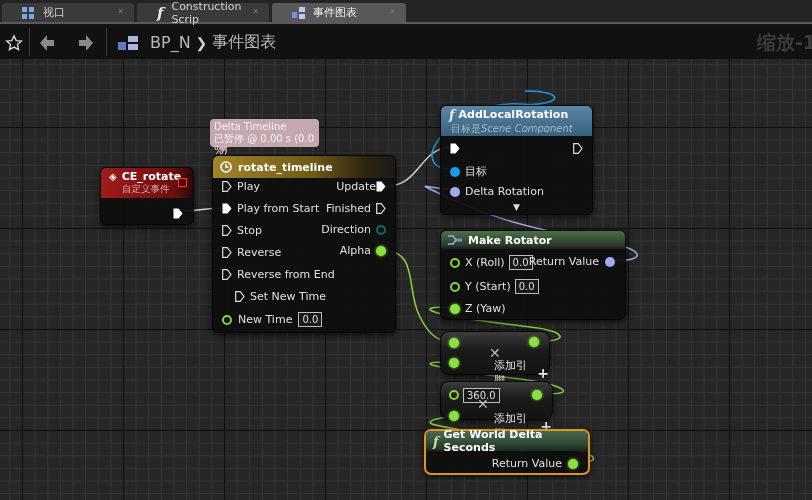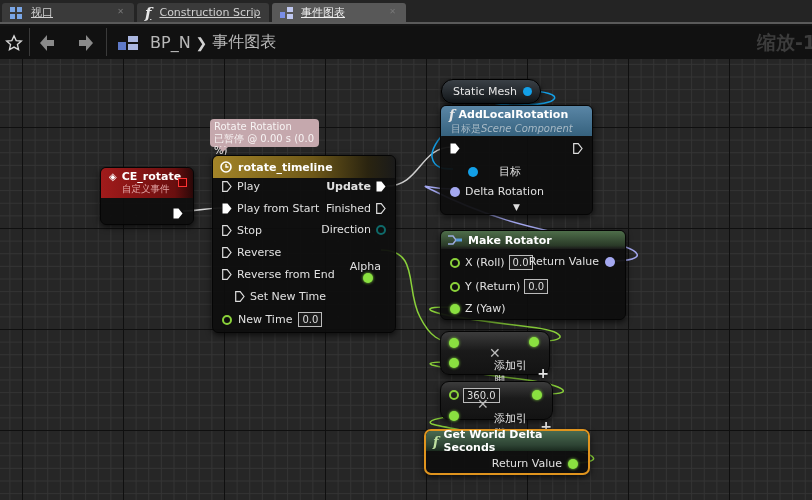--- a/index.html
+++ b/index.html
@@ -1,21 +1,21 @@
 <!DOCTYPE html>
 <html><head>
 <meta charset="utf-8">
 <style>
   * { box-sizing: border-box; margin: 0; padding: 0; }
   html, body { width: 812px; height: 500px; overflow: hidden; background: #151515; }
   body { font-family: "DejaVu Sans", "Liberation Sans", sans-serif; color: #e6e6e6; position: relative; }
 
   
   .tabbar { position: absolute; left: 0; top: 0; width: 812px; height: 24px; background: #242424; border-bottom: 2px solid #5a5a5a; }
-  .tab { position: absolute; top: 3px; height: 19px; display: flex; align-items: center; font-size: 11px; color: #d0d0d0; border-radius: 3px 3px 0 0; background: #3a3a3a; padding-left: 8px; text-decoration: underline; }
+  .tab { position: absolute; top: 3px; height: 19px; display: flex; align-items: center; font-size: 11px; color: #d0d0d0; border-radius: 3px 3px 0 0; background: #3a3a3a; padding-left: 20px; }
   .tab.active { background: #585858; color: #f0f0f0; }
   .tab .tab-icon { width: 13px; height: 12px; margin-right: 8px; display: inline-block; }
   .tab .tab-close { position: absolute; right: 10px; top: 4px; font-size: 8px; color: #777; }
   .icon-grid4 { background:
       linear-gradient(#7aa6e6,#7aa6e6) 0 0/5px 5px no-repeat,
       linear-gradient(#7aa6e6,#7aa6e6) 7px 0/5px 5px no-repeat,
       linear-gradient(#7aa6e6,#7aa6e6) 0 7px/5px 5px no-repeat,
       linear-gradient(#7aa6e6,#7aa6e6) 7px 7px/5px 5px no-repeat; }
   .icon-graph { background:
       linear-gradient(#7a8ee6,#7a8ee6) 0 5px/5px 6px no-repeat,
@@ -150,21 +150,21 @@
     </div>
     <span style="position:absolute;right:6px;top:10px;width:9px;height:9px;border:1px solid #f33;background:#500;"></span>
     <span class="exec" style="position:absolute;right:10px;top:40px;">
       <svg width="10" height="11" viewBox="0 0 10 11">
           <path d="M0.5 0.5h5l4 5-4 5h-5z" fill="#fff"></path>
         </svg>
     </span>
   </div>
 
   <div class="comment-bubble">
-    <div>Rotate Rotation</div>
+    <div>Delta Timeline</div>
     <div>已暂停 @ 0.00 s (0.0 %)</div>
   </div>
 
   <div class="node" style="left:212px;top:96px;width:184px;height:178px;">
     <div class="node-header" style="background:linear-gradient(90deg,#a38428,#6e5818 55%,#2a2410 85%,#1a1a1a);">
       <svg width="12" height="12" viewBox="0 0 12 12" style="margin-right:6px;">
           <circle cx="6" cy="6" r="5" fill="none" stroke="#fff" stroke-width="1.6"></circle>
           <path d="M6 3v3h2.5" stroke="#fff" stroke-width="1.4" fill="none"></path>
         </svg>
       <span>rotate_timeline</span>
@@ -218,49 +218,45 @@
         </span>
       <span style="margin-left:5px;">Set New Time</span>
     </div>
     <div class="pin-row" style="left:9px;top:156px;justify-content:center;">
       <span class="dot hollow"></span>
       <span style="margin-left:6px;">New Time</span>
       <span class="valbox">0.0</span>
     </div>
 
     <div class="pin-row right" style="right:9px;top:24px;">
-      <span style="margin-right:5px;font-weight:bold;">Update</span>
+      <span style="">Update</span>
       <span class="exec">
           <svg width="10" height="11" viewBox="0 0 10 11">
             <path d="M0.5 0.5h5l4 5-4 5h-5z" fill="#fff"></path>
           </svg>
         </span>
     </div>
     <div class="pin-row right" style="right:9px;top:46px;">
       <span style="margin-right:5px;">Finished</span>
       <span class="exec">
           <svg width="10" height="11" viewBox="0 0 10 11">
             <path d="M0.7 0.7h4.5l3.8 4.8-3.8 4.8h-4.5z" fill="none" stroke="#ddd" stroke-width="1.2"></path>
           </svg>
         </span>
     </div>
     <div class="pin-row right" style="right:9px;top:67px;justify-content:center;">
       <span style="margin-right:5px;">Direction</span>
       <span class="dot enum-hollow"></span>
     </div>
-    <div class="pin-row right" style="right:9px;top:104px;flex-direction:column;">
+    <div class="pin-row right" style="right:9px;top:88px;">
       <span style="margin-right:5px;">Alpha</span>
       <span class="dot float"></span>
     </div>
   </div>
 
-  <div class="pill">
-    <span>Static Mesh</span>
-    <span class="dot obj" style="margin-left:6px;width:9px;height:9px;"></span>
-  </div>
 
   <div class="node" style="left:440px;top:46px;width:153px;height:110px;">
     <div class="node-header" style="height:30px;flex-direction:column;align-items:flex-start;justify-content:center;background:linear-gradient(#5a86a6,#36627e);padding-left:8px;">
       <div style="display:flex;align-items:center;">
         <span class="func-glyph" style="font-size:13px;margin-right:4px;">f</span>
         <span>AddLocalRotation</span>
       </div>
       <div style="font-size:10px;font-weight:normal;color:#a8bac6;margin-left:2px;">
         <span>目标是</span><i>Scene Component</i>
       </div>
@@ -268,21 +264,21 @@
     <span class="exec" style="position:absolute;left:9px;top:37px;">
       <svg width="10" height="11" viewBox="0 0 10 11">
           <path d="M0.5 0.5h5l4 5-4 5h-5z" fill="#fff"></path>
         </svg>
     </span>
     <span class="exec" style="position:absolute;right:9px;top:37px;">
       <svg width="10" height="11" viewBox="0 0 10 11">
           <path d="M0.7 0.7h4.5l3.8 4.8-3.8 4.8h-4.5z" fill="none" stroke="#ddd" stroke-width="1.2"></path>
         </svg>
     </span>
-    <div class="pin-row" style="left:27px;top:58px;gap:16px;">
+    <div class="pin-row" style="left:9px;top:58px;">
       <span class="dot obj"></span>
       <span style="margin-left:5px;">目标</span>
     </div>
     <div class="pin-row" style="left:9px;top:79px;">
       <span class="dot rot"></span>
       <span style="margin-left:5px;">Delta Rotation</span>
     </div>
     <span style="position:absolute;left:72px;top:96px;font-size:9px;color:#ddd;">▼</span>
   </div>
 
@@ -294,21 +290,21 @@
         </svg>
       <span>Make Rotator</span>
     </div>
     <div class="pin-row" style="left:9px;top:24px;">
       <span class="dot hollow"></span>
       <span style="margin-left:5px;">X (Roll)</span>
       <span class="valbox" style="margin-left:4px;">0.0</span>
     </div>
     <div class="pin-row" style="left:9px;top:48px;">
       <span class="dot hollow"></span>
-      <span style="margin-left:5px;">Y (Return)</span>
+      <span style="margin-left:5px;">Y (Start)</span>
       <span class="valbox" style="margin-left:4px;">0.0</span>
     </div>
     <div class="pin-row" style="left:9px;top:71px;">
       <span class="dot float"></span>
       <span style="margin-left:5px;">Z (Yaw)</span>
     </div>
     <div class="pin-row right" style="right:10px;top:24px;">
       <span style="margin-right:6px;">Return Value</span>
       <span class="dot rot"></span>
     </div>

